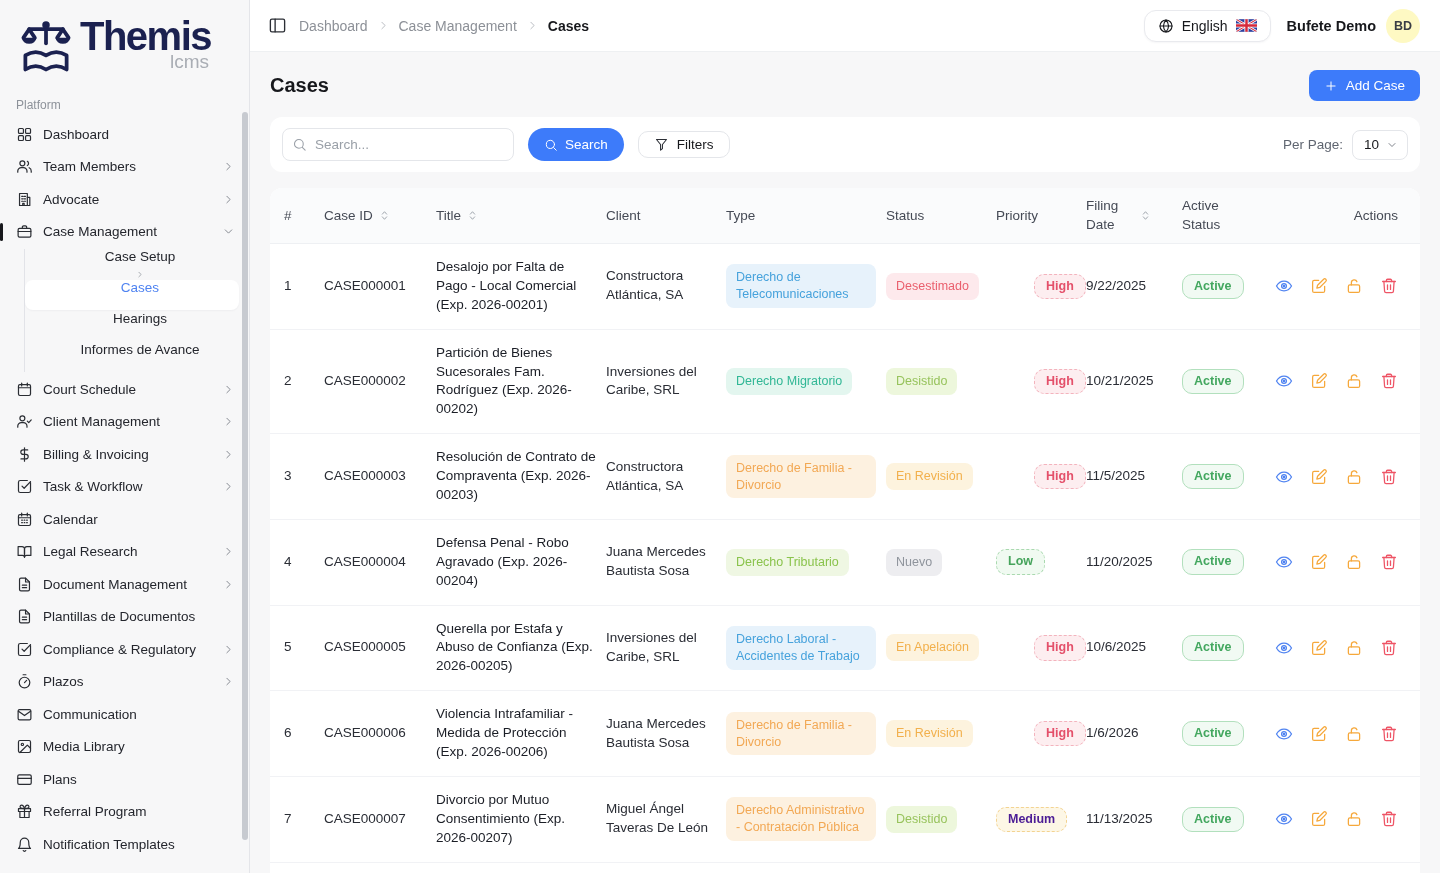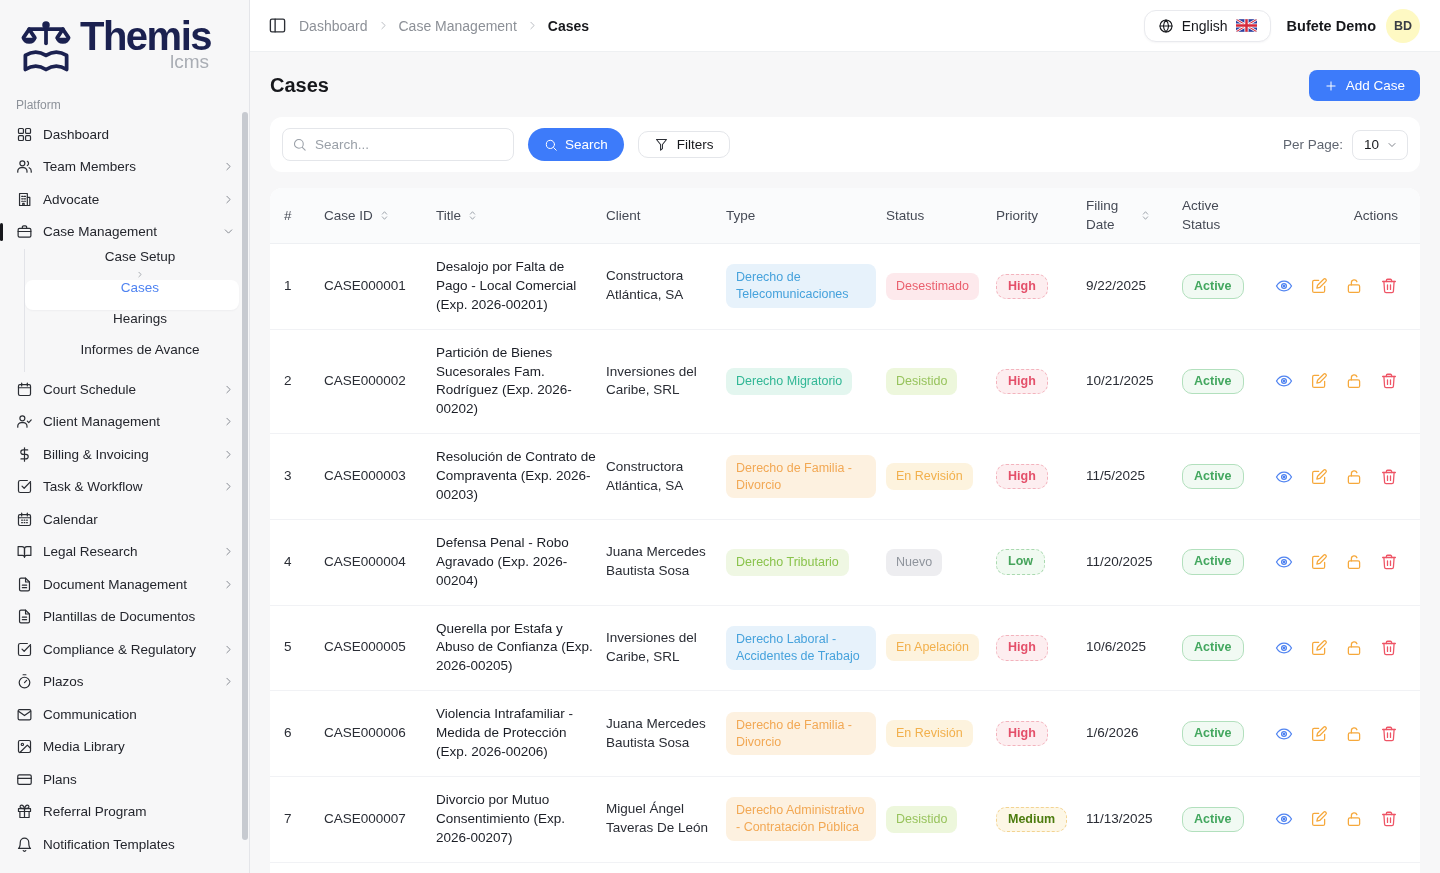--- a/index.html
+++ b/index.html
@@ -77,23 +77,23 @@
   .type-blue   { background:#e7f2fb; color:#46a2dc; }
   .type-teal   { background:#e3f6ef; color:#30b795; }
   .type-orange { background:#fdf1e0; color:#f2a854; }
   .type-green  { background:#eff7e3; color:#8ac34c; }
   .st-red    { background:#fde9ec; color:#ea5f6d; font-weight:500; }
   .st-green  { background:#edf7dc; color:#97c35c; font-weight:500; }
   .st-orange { background:#fdf3de; color:#f2b04c; font-weight:500; }
   .st-gray   { background:#ededf0; color:#8f949c; font-weight:500; }
   .pill { display:inline-block; border-radius:10px; border:1px dashed transparent; font-size:12.5px; font-weight:700; padding:3px 11px; }
   .pill:empty { min-width:54px; height:22px; }
-  .pr-high   { background:#fdeef0; border-color:#f3b3bd; color:#e4506a; }
+  .pr-high   { background:#fdeef0; border-color:#f3b3bd; color:#e4506a;margin-left:38px; }
   .pr-low    { background:#f0faf1; border-color:#a9d9af; color:#46a45c; }
-  .pr-medium { background:#fdf7e6; border-color:#f3d391; color:#4d7c0f; }
+  .pr-medium { background:#fdf7e6; border-color:#f3d391; color:#4c1d95; }
   .active-pill { display:inline-block; border-radius:10px; border:1px solid #b2e0bd; background:#f1faf3; color:#43a75f; font-size:12.5px; font-weight:600; padding:3px 11px; }
   .actions-cell { display:flex; align-items:center; justify-content:flex-end; gap:17px; padding-right:8px; }
   .act-btn { background:none; border:none; padding:0; cursor:pointer; display:flex; }
   .act-btn .ic { width:18px; height:18px; }
   .act-view { color:#4f83f1; } .act-edit { color:#f6a83b; } .act-lock { color:#f6a83b; } .act-del { color:#ee5566; }
   .ic { stroke:currentColor; fill:none; stroke-width:1.7; stroke-linecap:round; stroke-linejoin:round; }
 </style>
 </head>
 <body>
 

